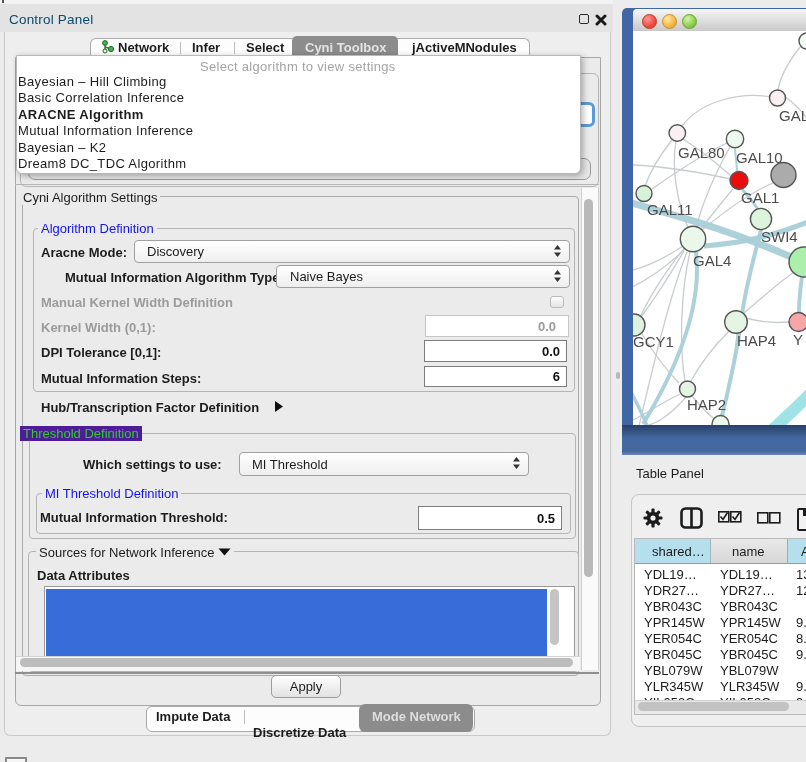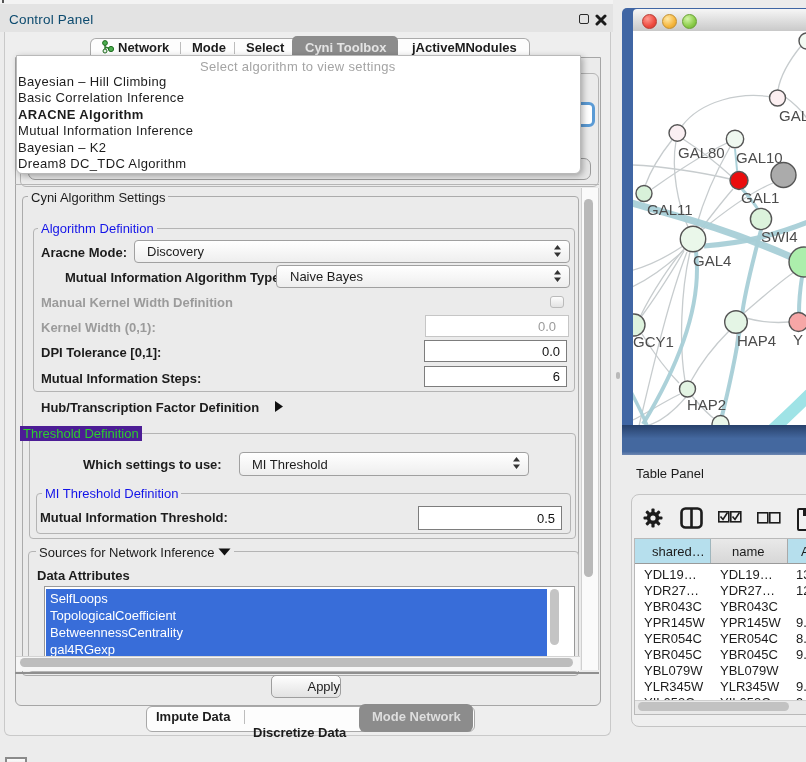--- a/index.html
+++ b/index.html
@@ -29,35 +29,35 @@
 <div class="abs" style="left:90px;top:38px;width:438px;height:19px;background:#fdfdfd;border:1px solid #ababab;border-bottom:none;border-radius:6px 6px 0 0;"></div>
 <div class="abs" style="left:292px;top:36px;width:106px;height:22px;background:#8c8c8c;border-radius:5px 5px 0 0;"></div>
 <svg class="abs" style="left:101px;top:40px;" width="14" height="15" viewBox="0 0 14 15">
   <path d="M4 3 L4 11 M4 7 L10 9" stroke="#2c7c2c" stroke-width="1.4" fill="none"></path>
   <circle cx="4" cy="3" r="2.4" fill="#4caf50" stroke="#1e6b1e" stroke-width="1"></circle>
   <circle cx="10" cy="9" r="2.6" fill="#4caf50" stroke="#1e6b1e" stroke-width="1"></circle>
   <circle cx="4" cy="11" r="2" fill="#e8f2e8" stroke="#1e6b1e" stroke-width="1"></circle>
 </svg>
 <div class="abs b13" style="left:118px;top:40px;">Network</div>
 <div class="abs" style="left:180px;top:42px;width:1px;height:12px;background:#bdbdbd;"></div>
-<div class="abs b13" style="left:192px;top:40px;">Mode</div>
+<div class="abs b13" style="left:192px;top:40px;">Infer</div>
 <div class="abs" style="left:234px;top:42px;width:1px;height:12px;background:#bdbdbd;"></div>
 <div class="abs b13" style="left:246px;top:40px;">Select</div>
 <div class="abs b13" style="left:305px;top:40px;color:#e4e4e4;">Cyni Toolbox</div>
 <div class="abs b13" style="left:412px;top:40px;">jActiveMNodules</div>
 
 <div class="abs" style="left:15px;top:57px;width:584px;height:647px;background:#ebebeb;border:1px solid #a6a6a6;border-radius:0 0 6px 6px;"></div>
 
 <div class="abs" style="left:20px;top:73px;width:577px;height:112px;border:1px solid #b5b5b5;border-radius:6px;background:#ebebeb;"></div>
 <div class="abs" style="left:565px;top:102px;width:24px;height:19px;border:3px solid #5b9bd5;border-radius:6px;background:#fff;"></div>
 <div class="abs" style="left:28px;top:158px;width:561px;height:20px;border:1px solid #9a9a9a;border-radius:7px;background:#e6e6e6;"></div>
 <div class="abs" style="left:15px;top:184px;width:584px;height:1px;background:#b5b5b5;"></div>
 
 <div class="abs" style="left:22px;top:196px;width:555px;height:478px;border:1px solid #ababab;border-radius:4px;"></div>
-<div class="abs n13" style="left:28px;top:190px;background:#ebebeb;padding:0 3px;">Cyni Algorithm Settings</div>
+<div class="abs n13" style="left:20px;top:190px;background:#ebebeb;padding:0 3px;">Cyni Algorithm Settings</div>
 
 <div class="abs" style="left:33px;top:228px;width:540px;height:162px;border:1px solid #b4b4b4;border-radius:4px;"></div>
 <div class="abs n13" style="left:38px;top:221px;background:#ebebeb;padding:0 3px;color:#1414e8;">Algorithm Definition</div>
 
 <div class="abs b13" style="left:41px;top:245px;">Aracne Mode:</div>
 <div class="abs b13" style="left:41px;top:270px;padding-left:24px;">Mutual Information Algorithm Type:</div>
 <div class="abs b13" style="left:41px;top:295px;color:#9b9b9b;">Manual Kernel Width Definition</div>
 <div class="abs b13" style="left:41px;top:320px;color:#9b9b9b;">Kernel Width (0,1):</div>
 <div class="abs b13" style="left:41px;top:345px;">DPI Tolerance [0,1]:</div>
 <div class="abs b13" style="left:41px;top:371px;">Mutual Information Steps:</div>
@@ -102,32 +102,31 @@
 <div class="abs field" style="left:418px;top:506px;width:144px;height:24px;">0.5</div>
 
 <div class="abs" style="left:28px;top:551px;width:549px;height:119px;border:1px solid #b4b4b4;border-radius:4px;"></div>
 <div class="abs n13" style="left:36px;top:545px;background:#ebebeb;padding:0 3px;">Sources for Network Inference <svg style="vertical-align:1px;" width="13" height="8">
       <path d="M0.5 0.5 L12.5 0.5 L6.5 7.5 Z" fill="#111"></path>
     </svg></div>
 <div class="abs b13" style="left:37px;top:568px;">Data Attributes</div>
 
 <div class="abs" style="left:44px;top:586px;width:529px;height:70px;background:#fff;border:1px solid #999;overflow:hidden;">
   <div class="abs" style="left:1px;top:2px;width:501px;height:120px;background:#386dd9;"></div>
-  <div class="abs" style="left:5px;top:3px;color:#fff;font-size:13px;line-height:17px;">SelfLoops<br>TopologicalCoefficient<br>BetweennessCentrality<br>gal4RGexp</div>
   <div class="abs" style="left:505px;top:2px;width:9px;height:56px;background:#c4c4c4;border-radius:5px;"></div>
 </div>
 
 <div class="abs" style="left:16px;top:656px;width:564px;height:14px;background:#f6f6f6;border-top:1px solid #d4d4d4;"></div>
 <div class="abs" style="left:20px;top:658px;width:553px;height:9px;background:#bdbdbd;border-radius:5px;"></div>
 <div class="abs" style="left:15px;top:672px;width:584px;height:1.5px;background:#8f8f8f;"></div>
 
 <div class="abs" style="left:581px;top:188px;width:16px;height:482px;background:#fafafa;border-left:1px solid #d0d0d0;border-right:1px solid #d0d0d0;"></div>
 <div class="abs" style="left:584px;top:199px;width:9px;height:378px;background:#b9b9b9;border-radius:5px;"></div>
 
-<div class="abs" style="left:271px;top:675px;width:68px;height:21px;background:linear-gradient(#fefefe,#e2e2e2);border:1px solid #9e9e9e;border-radius:5px;text-align:right;"><span class="n13" style="line-height:21px;">Apply</span></div>
+<div class="abs" style="left:271px;top:675px;width:68px;height:21px;background:linear-gradient(#fefefe,#e2e2e2);border:1px solid #9e9e9e;border-radius:5px;text-align:center;"><span class="n13" style="line-height:21px;">Apply</span></div>
 
 <div class="abs" style="left:146px;top:706px;width:327px;height:24px;background:#fdfdfd;border:1px solid #a8a8a8;border-radius:6px;"></div>
 <div class="abs" style="left:359px;top:704px;width:114px;height:28px;background:#8c8c8c;border-radius:6px;"></div>
 <div class="abs b13" style="left:156px;top:709px;">Impute Data</div>
 <div class="abs" style="left:244px;top:710px;width:1px;height:14px;background:#bdbdbd;"></div>
 <div class="abs b13" style="left:253px;top:709px;margin-top:16px;">Discretize Data</div>
 <div class="abs b13" style="left:372px;top:709px;color:#dedede;">Mode Network</div>
 
 <div class="abs" style="left:5px;top:757px;width:18px;height:10px;background:linear-gradient(#fcfcfc,#ddd);border:2px solid #8a8a8a;"></div>
 
@@ -268,16 +267,16 @@
   <div class="abs n13" style="left:9px;top:28px;line-height:16px;">YDL19…<br>YDR27…<br>YBR043C<br>YPR145W<br>YER054C<br>YBR045C<br>YBL079W<br>YLR345W<br>YIL052C</div>
   <div class="abs n13" style="left:85px;top:28px;line-height:16px;">YDL19…<br>YDR27…<br>YBR043C<br>YPR145W<br>YER054C<br>YBR045C<br>YBL079W<br>YLR345W<br>YIL052C</div>
   <div class="abs n13" style="left:161px;top:28px;line-height:16px;">13<br>12<br><br>9.<br>8.<br>9.<br><br>9.<br>9.</div>
 
   <div class="abs" style="left:0;top:161px;width:172px;height:13px;background:#e9e9e9;border-top:1px solid #cfcfcf;"></div>
   <div class="abs" style="left:3px;top:163px;width:151px;height:9px;background:#c2c2c2;border-radius:5px;"></div>
 </div>
 
 <style>
 .combo{background:linear-gradient(#ffffff,#eeeeee);border:1px solid #a0a0a0;border-radius:4px;}
-.field{background:#fff;border:1px solid #7d7d7d;font-size:13px;color:#111;text-align:left;}
+.field{background:#fff;border:1px solid #7d7d7d;font-size:13px;color:#111;text-align:left;font-weight:bold;}
 .field span,.field{display:flex;align-items:center;justify-content:flex-end;padding-right:6px;box-sizing:border-box;}
 .tl{width:13px;height:13px;border-radius:50%;border:1px solid;}
 </style>
 
 </body></html>

